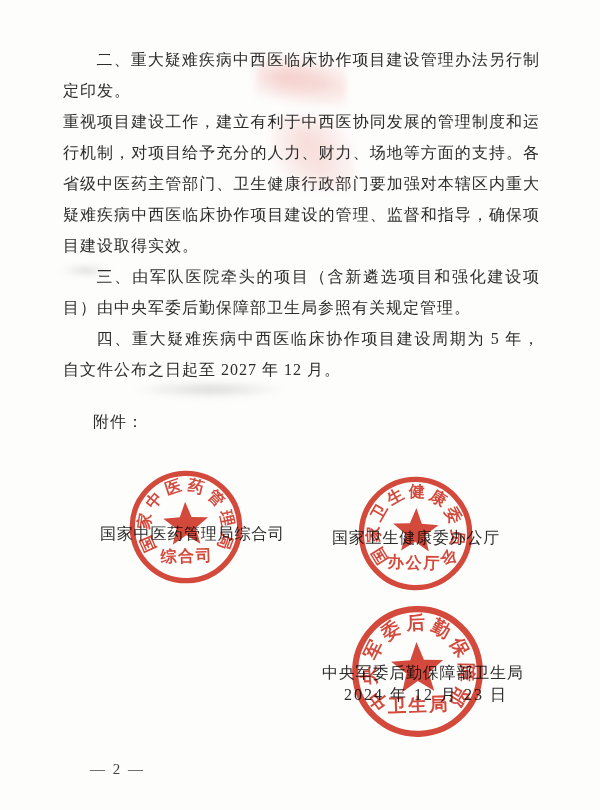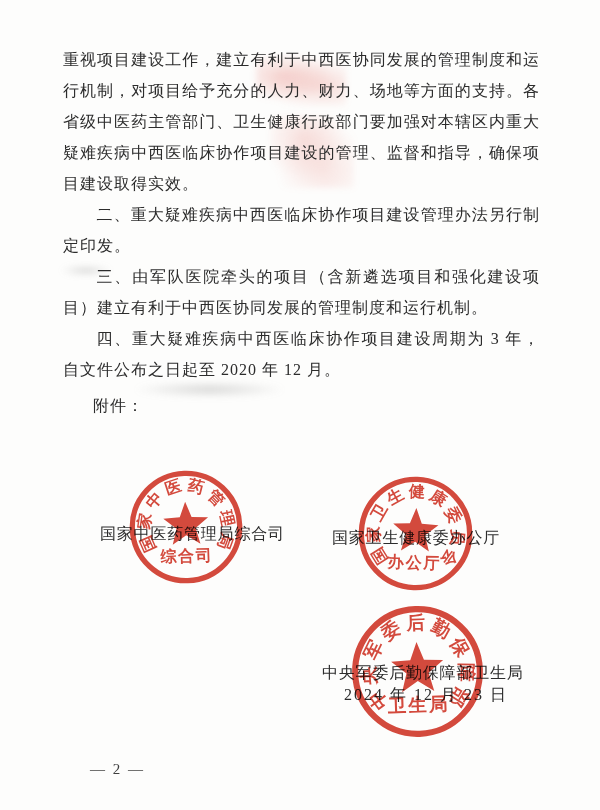--- a/index.html
+++ b/index.html
@@ -17,21 +17,21 @@
     position:absolute;
     left:63px;top:44px;width:477px;
     font-size:16px;line-height:31px;letter-spacing:1px;
     text-align:justify;
   }
   .para{margin:0;text-indent:2.1em;}
   .para.no-indent{text-indent:0;}
   
   .attachments{
     display:flex;
-    margin-top:7px;
+    margin-top:23px;
     padding-left:30px;
     line-height:28px;
     text-align:left;
   }
   .att-label{white-space:nowrap;}
   .att-items{display:flex;flex-direction:column;}
   .att-item{white-space:nowrap;}
   
   .sig{
     position:absolute;
@@ -75,24 +75,24 @@
 <body>
 
 <div class="page">
 
   <div class="bleed bleed-a"></div>
   <div class="bleed bleed-b"></div>
   <div class="bleed bleed-c"></div>
   <div class="bleed bleed-d"></div>
 
   <div class="body-text">
+    <p class="para">二、重大疑难疾病中西医临床协作项目建设管理办法另行制定印发。</p>
     <p class="para no-indent">重视项目建设工作，建立有利于中西医协同发展的管理制度和运行机制，对项目给予充分的人力、财力、场地等方面的支持。各省级中医药主管部门、卫生健康行政部门要加强对本辖区内重大疑难疾病中西医临床协作项目建设的管理、监督和指导，确保项目建设取得实效。</p>
-    <p class="para">二、重大疑难疾病中西医临床协作项目建设管理办法另行制定印发。</p>
-    <p class="para">三、由军队医院牵头的项目（含新遴选项目和强化建设项目）建立有利于中西医协同发展的管理制度和运行机制。</p>
-    <p class="para">四、重大疑难疾病中西医临床协作项目建设周期为 3 年，自文件公布之日起至 2020 年 12 月。</p>
+    <p class="para">三、由军队医院牵头的项目（含新遴选项目和强化建设项目）由中央军委后勤保障部卫生局参照有关规定管理。</p>
+    <p class="para">四、重大疑难疾病中西医临床协作项目建设周期为 5 年，自文件公布之日起至 2027 年 12 月。</p>
 
     <div class="attachments">
       <span class="att-label">附件：</span>
       <div class="att-items">
       </div>
     </div>
   </div>
 
   <div class="sig sig-1">国家中医药管理局综合司</div>
   <div class="sig sig-2">国家卫生健康委办公厅</div>

